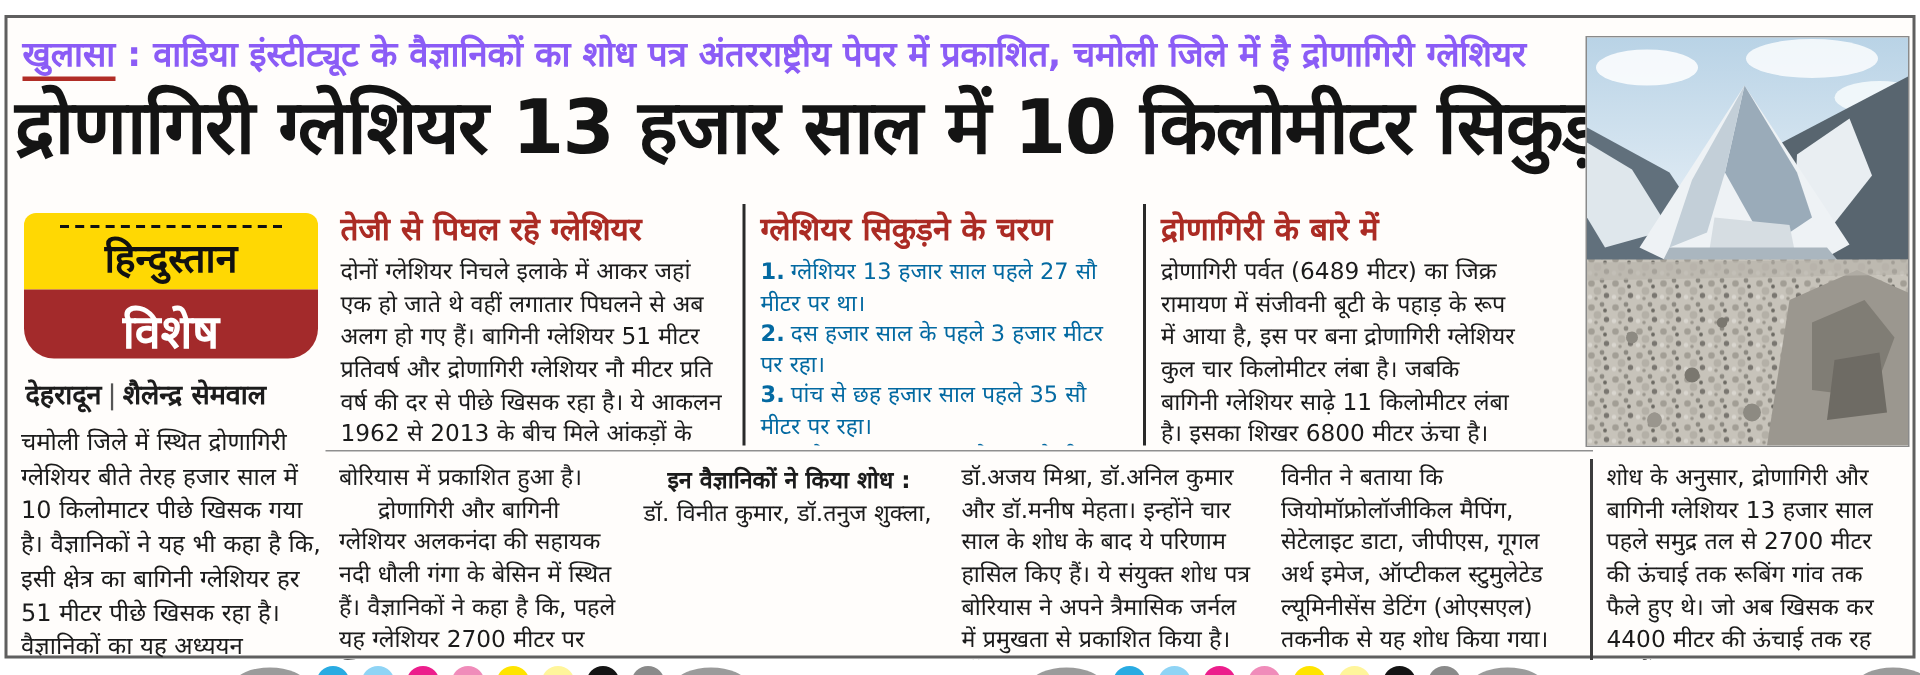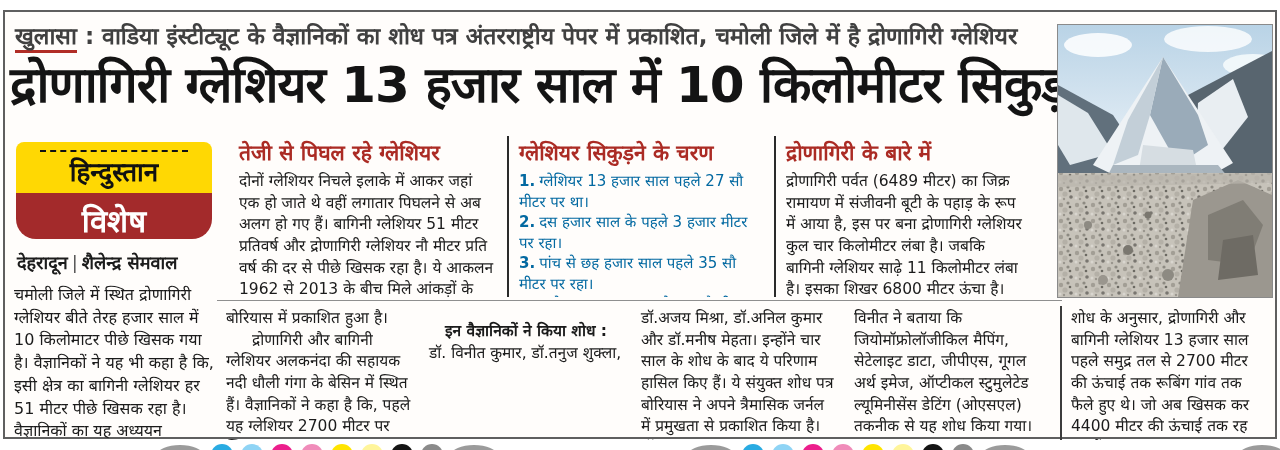--- a/index.html
+++ b/index.html
@@ -4,21 +4,21 @@
 <style>
   * { margin:0; padding:0; box-sizing:border-box; }
   body { background:#ffffff; font-family:"DejaVu Sans", sans-serif; }
   #page { position:relative; width:1280px; height:450px; background:#ffffff; overflow:hidden; }
 
   .article { position:absolute; left:3px; top:10px; width:1274px; height:429px;
              border:2px solid #5f5f5f; background:#fffdfb; }
 
   
   .strap { position:absolute; left:10px; top:7px; width:1030px;
-           font-size:23px; font-weight:bold; color:#404040; letter-spacing:0;
+           font-size:23px; font-weight:bold; color:#8b5cf6; letter-spacing:0;
            white-space:nowrap; }
   .strap .kicker { border-bottom:3px solid #b12d26; padding-bottom:1px; }
 
   
   .headline { position:absolute; left:5px; top:42px; width:1045px;
               font-size:50px; font-weight:800; color:#141414; line-height:1.25;
               letter-spacing:-1px; white-space:nowrap; }
 
   
   .masthead { position:absolute; left:11px; top:130px; width:196px; height:97px;
@@ -30,21 +30,21 @@
                    font-weight:800; font-size:31px; padding:6px 0 10px; }
 
   .byline { position:absolute; left:12px; top:238px; width:200px;
             font-size:18px; font-weight:bold; color:#1c1c1c; }
   .byline .sep { font-weight:400; color:#555; padding:0 4px; }
 
   .lead-col { position:absolute; left:9px; top:272px; width:205px; height:158px;
               font-size:16px; line-height:1.42; color:#1b1b1b; overflow:hidden; }
 
   
-  .boxes { position:absolute; left:224px; top:124px; width:845px; height:161px;
+  .boxes { position:absolute; left:212px; top:124px; width:845px; height:161px;
            display:flex; }
   .ibox { padding:0 10px; overflow:hidden; }
   .ibox + .ibox { border-left:2px solid #2a2a2a; }
   .ibox-1 { width:278px; }
   .ibox-2 { width:267px; }
   .ibox-3 { width:261px; }
   .ibox h3 { color:#ab2b24; font-size:21px; font-weight:800; margin:2px 0 5px; }
   .ibox .body { font-size:15.5px; line-height:1.4; color:#1b1b1b; }
   .steps { list-style:none; }
   .steps li { font-size:15px; line-height:1.37; color:#0369a1; }
@@ -56,21 +56,21 @@
   
   .bottom-cols { position:absolute; left:212px; top:294px; width:1056px; height:134px;
                  display:flex; }
   .bcol { padding:2px 9px 0; font-size:15.5px; line-height:1.4; color:#1b1b1b; overflow:hidden; }
   .bcol-1 { width:203px; }
   .bcol-2 { width:212px; }
   .bcol-3 { width:213px; }
   .bcol-4 { width:215px; }
   .bcol-5 { width:213px; border-left:2px solid #3c3c3c; }
   .bcol p.indent { text-indent:26px; }
-  .subhead { font-weight:800; text-align:center; margin-top:13px; }
+  .subhead { font-weight:800; text-align:center; margin-top:2px; }
 
   
   .photo { position:absolute; left:1052px; top:12px; width:216px; height:274px;
            border:1px solid #8a8a8a; background:#fff; }
   .photo svg { display:block; }
 
   
   .reg-layer { position:absolute; left:0; top:0; width:1280px; height:450px; pointer-events:none; }
   .regdot { position:absolute; top:444px; width:22px; height:22px; border-radius:50%;
             transform:translateX(-50%); }

